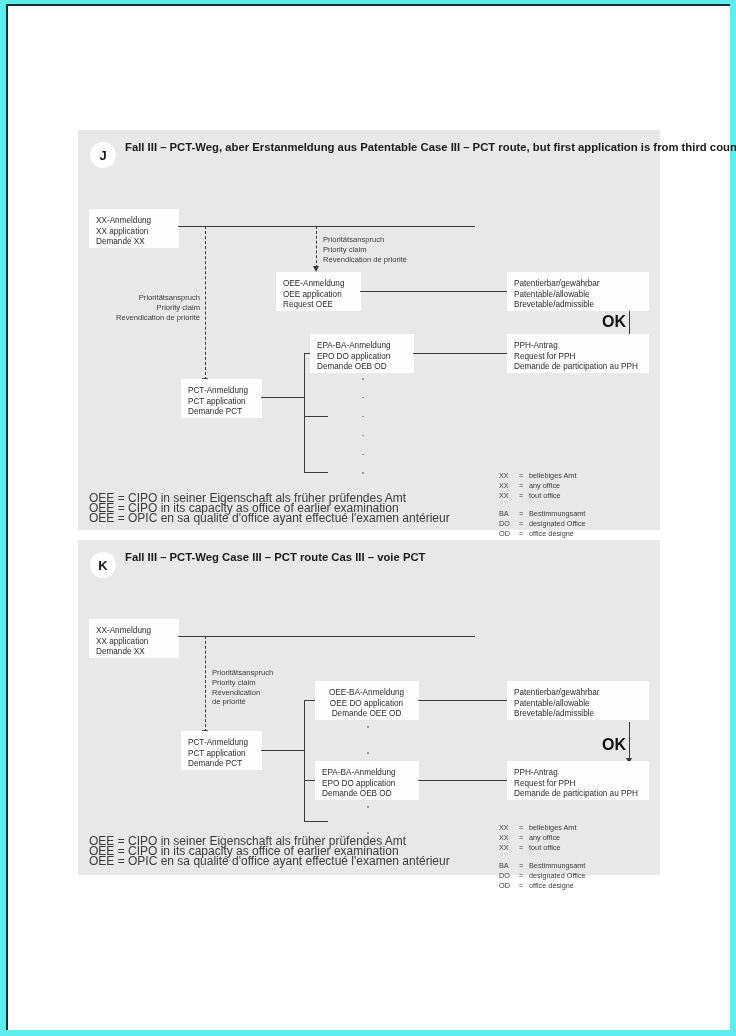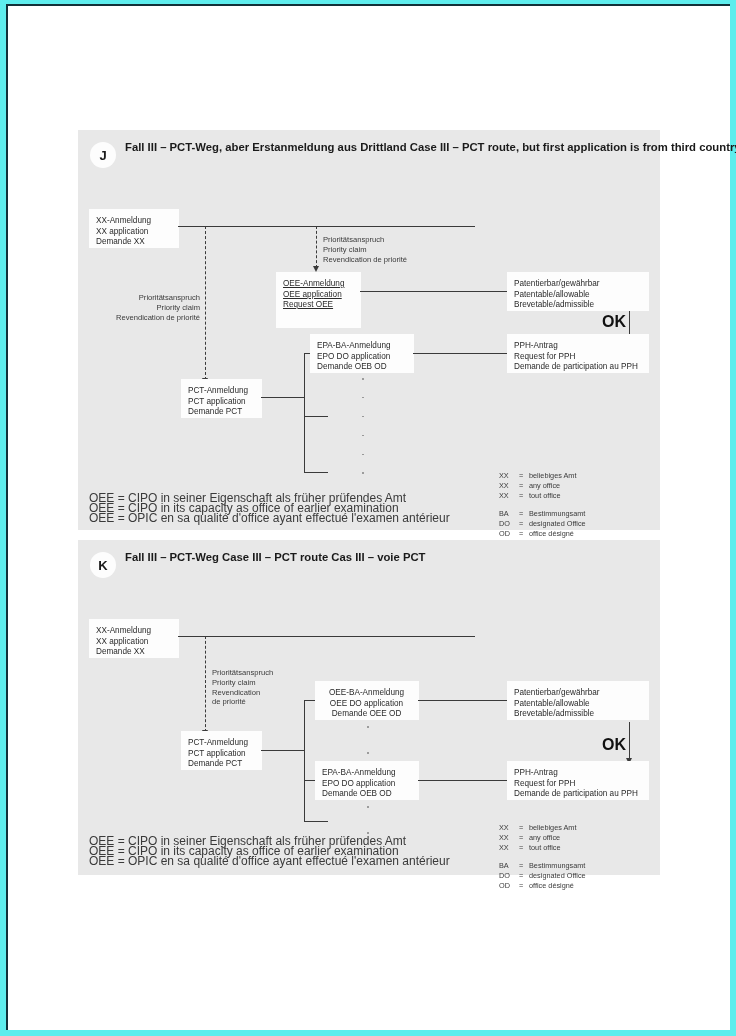--- a/index.html
+++ b/index.html
@@ -76,21 +76,21 @@
 <body>
 
 <div class="sheet">
   <div class="page-frame"></div>
 
   <div class="panel" style="left:78px;top:130px;width:582px;height:400px;">
 
     <div class="badge" style="left:12px;top:12px;">J</div>
 
     <div class="panel-title" style="left:47px;top:10px;">
-      <span>Fall III – PCT-Weg, aber Erstanmeldung aus Drittland</span>
+      <span>Fall III – PCT-Weg, aber Erstanmeldung aus Patentable</span>
       <span>Case III – PCT route, but first application is from third country</span>
       
     </div>
 
     <div class="nbox" style="left:11px;top:79px;width:90px;height:39px;">
       <span>XX-Anmeldung</span>
       <span>XX application</span>
       <span>Demande XX</span>
     </div>
 
@@ -107,21 +107,21 @@
 
     <div class="dashv" style="left:238px;top:96px;height:42px;"></div>
     <div class="arrow-dn" style="left:234.5px;top:136px;"></div>
 
     <div class="lbl" style="left:245px;top:105px;">
       <span>Prioritätsanspruch</span>
       <span>Priority claim</span>
       <span>Revendication de priorité</span>
     </div>
 
-    <div class="nbox" style="left:198px;top:142px;width:85px;height:56px;text-decoration:underline;">
+    <div class="nbox" style="left:198px;top:142px;width:85px;height:39px;">
       <span>OEE-Anmeldung</span>
       <span>OEE application</span>
       <span>Request OEE</span>
     </div>
 
     <div class="hline" style="left:282px;top:161px;width:148px;"></div>
 
     <div class="nbox" style="left:429px;top:142px;width:142px;height:39px;">
       <span>Patentierbar/gewährbar</span>
       <span>Patentable/allowable</span>

